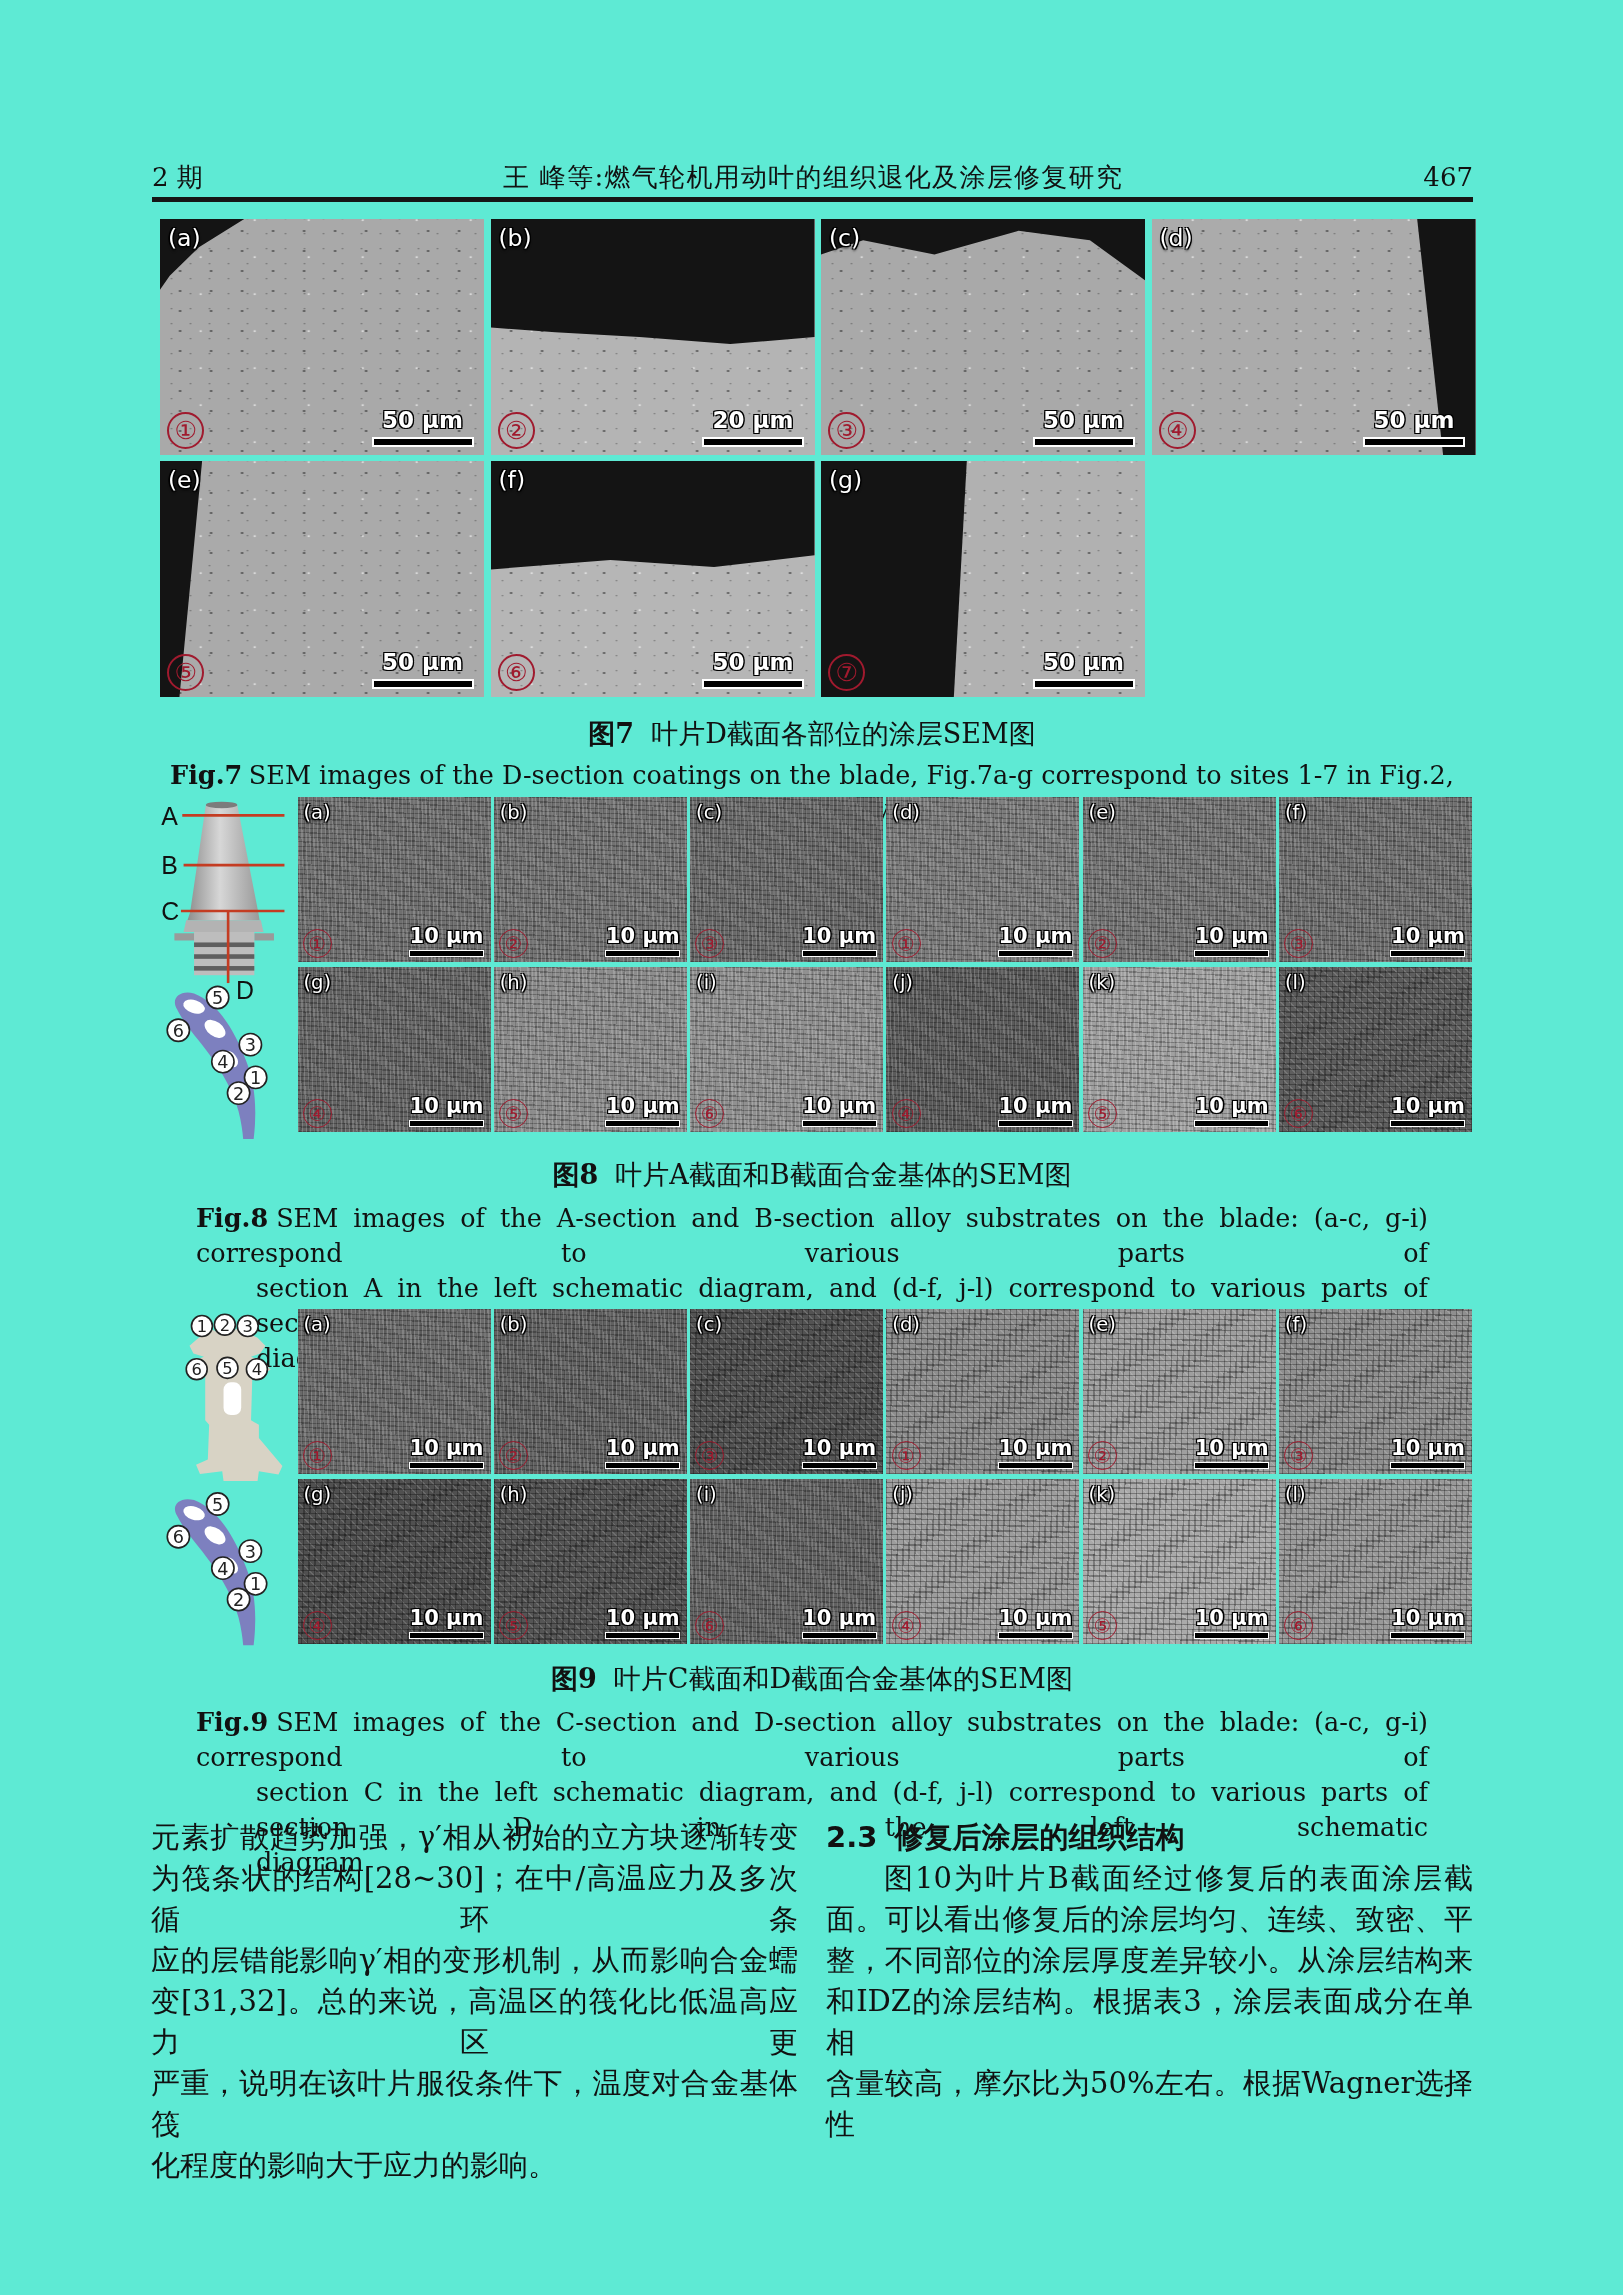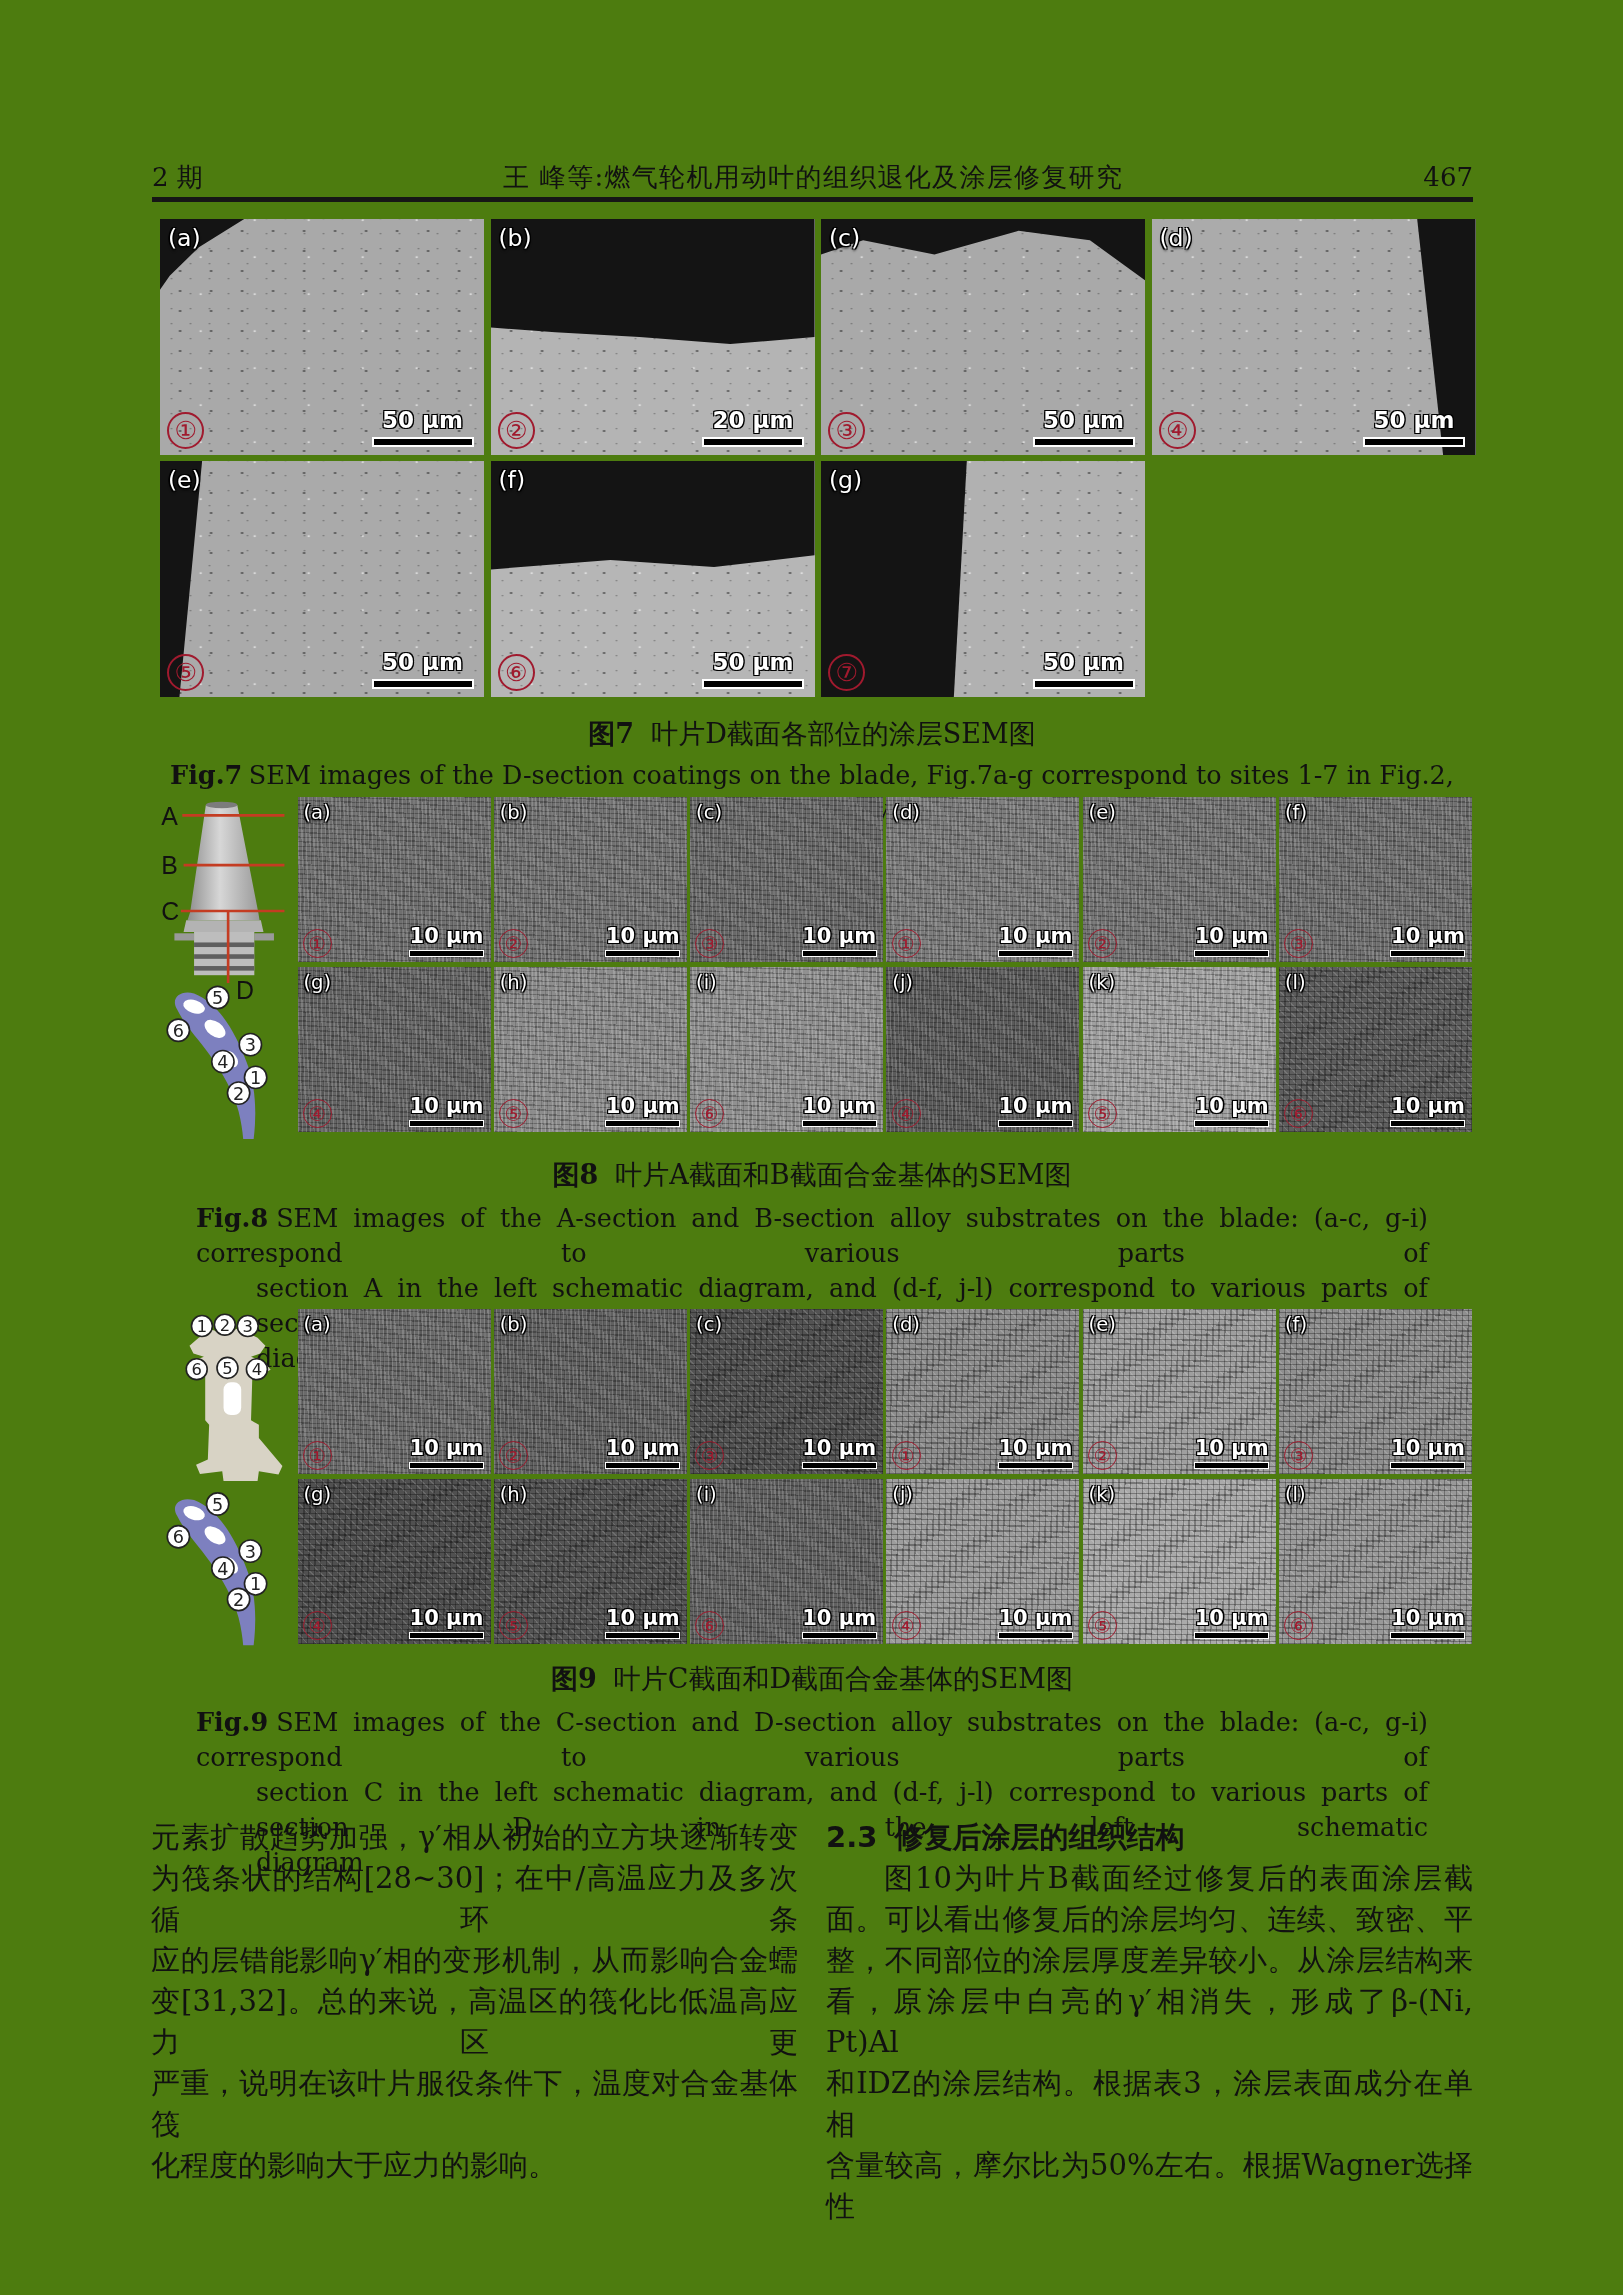--- a/index.html
+++ b/index.html
@@ -1,16 +1,16 @@
 <!DOCTYPE html>
 <html style="font-size:10.5px"><head>
 <meta charset="utf-8">
 <style>
   html,body{margin:0;padding:0;background:#e8e8e8;}
-  .page{position:relative;width:1623px;height:2295px;background:#4d7c0f;margin:0 auto;
+  .page{position:relative;width:1623px;height:2295px;background:#5eead4;margin:0 auto;
         font-family:"DejaVu Serif","Liberation Serif",serif;color:#111;overflow:hidden;}
 
   
   .hdr{position:absolute;left:152px;top:160px;width:1321px;display:flex;justify-content:space-between;
        align-items:baseline;font-size:26px;}
   .hdr-title{letter-spacing:1.3px;}
   .rule{position:absolute;left:152px;top:197px;width:1321px;height:4.6px;background:#161616;}
 
   
   .figwrap{position:absolute;}
@@ -506,19 +506,18 @@
     <div class="bl">化程度的影响大于应力的影响。</div>
   </div>
 
   <div class="col colR">
     <div class="bhead">
       <span>2.3</span><span class="hsp">修复后涂层的组织结构</span>
     </div>
     <div class="bl blj ti">图10为叶片B截面经过修复后的表面涂层截</div>
     <div class="bl blj">面。可以看出修复后的涂层均匀、连续、致密、平</div>
     <div class="bl blj">整，不同部位的涂层厚度差异较小。从涂层结构来</div>
-    <div class="bl blj">看，原涂层中白亮的γ′相消失，形成了β-(Ni, Pt)Al</div>
     <div class="bl blj">和IDZ的涂层结构。根据表3，涂层表面成分在单相</div>
     <div class="bl blj">含量较高，摩尔比为50%左右。根据Wagner选择性</div>
   </div>
 
 </div>
 
 
 </body></html>

